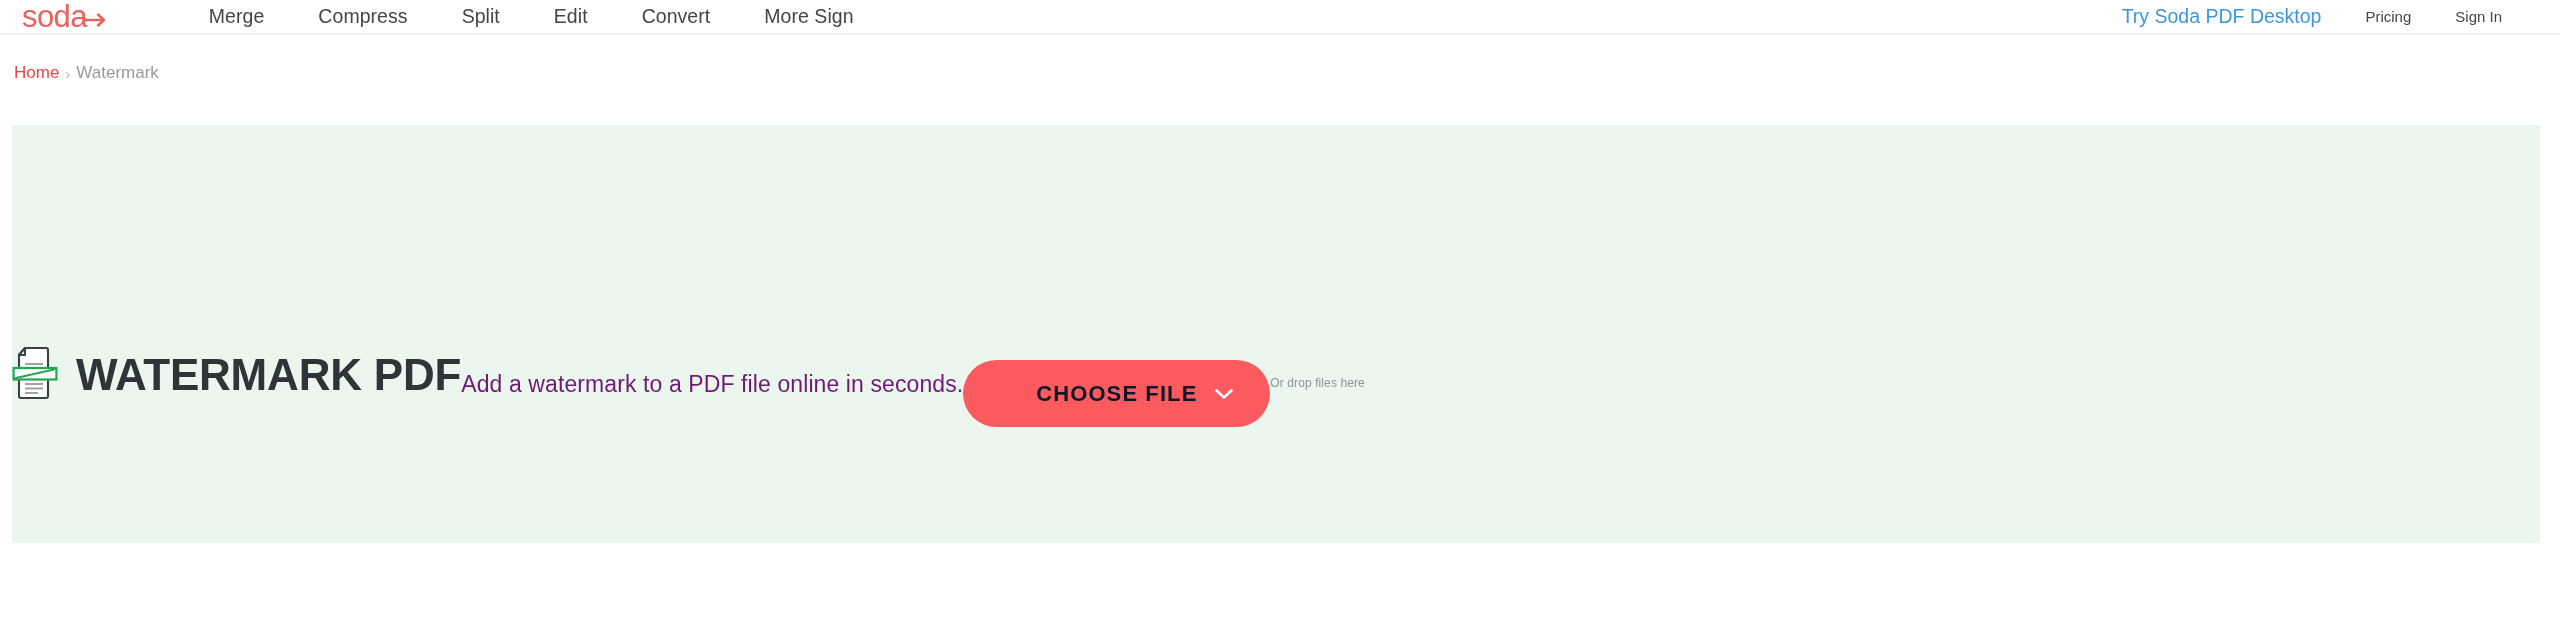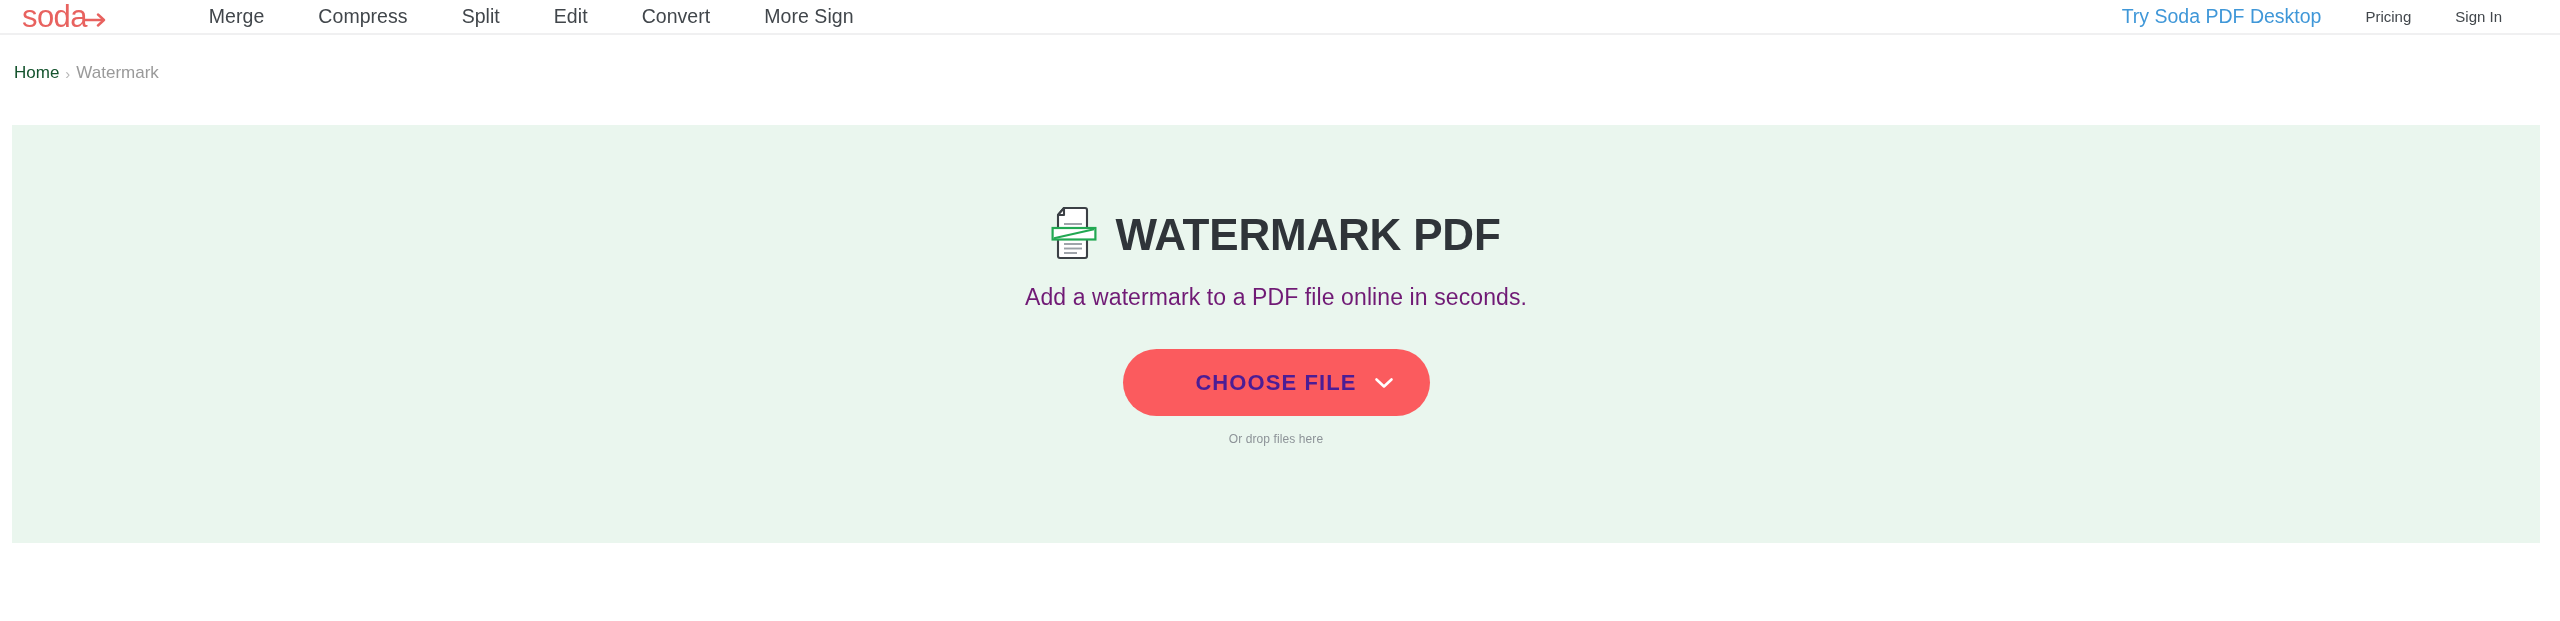--- a/index.html
+++ b/index.html
@@ -82,37 +82,37 @@
   .breadcrumb {
     padding: 26px 0 0 14px;
     font-size: 17px;
     color: #9a9a9a;
     display: flex;
     align-items: center;
     gap: 6px;
     height: 50px;
   }
   .breadcrumb a {
-    color: #14532d;
+    color: #ef4444;
     text-decoration: none;
   }
   .crumb-sep { color: #b6b6b6; font-size: 15px; }
   .crumb-current { color: #9a9a9a; }
 
   
   .hero-wrap {
     padding: 0 20px 0 12px;
     margin-top: 40px;
   }
   .hero {
     background: #eaf6ee;
     height: 418px;
     width: 100%;
     display: flex;
-    flex-direction: column;
+    flex-direction: row;
     align-items: center;
     padding-top: 81px;
   }
 
   .hero-title-row {
     display: flex;
     align-items: center;
     gap: 18px;
   }
 
@@ -133,21 +133,21 @@
     letter-spacing: 0.1px;
   }
 
   .choose-btn {
     margin-top: 38px;
     width: 307px;
     height: 67px;
     border-radius: 34px;
     background: #fb5b5e;
     border: none;
-    color: #4c1d95;
+    color: #0f172a;
     font-size: 22px;
     font-weight: bold;
     letter-spacing: 1.1px;
     font-family: "Liberation Sans", sans-serif;
     cursor: pointer;
     display: flex;
     align-items: center;
     justify-content: center;
     position: relative;
   }

